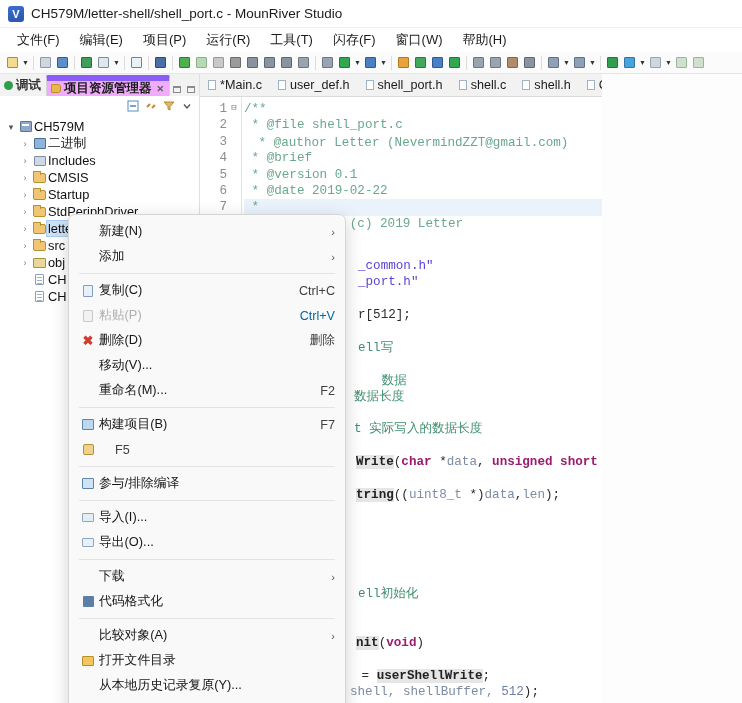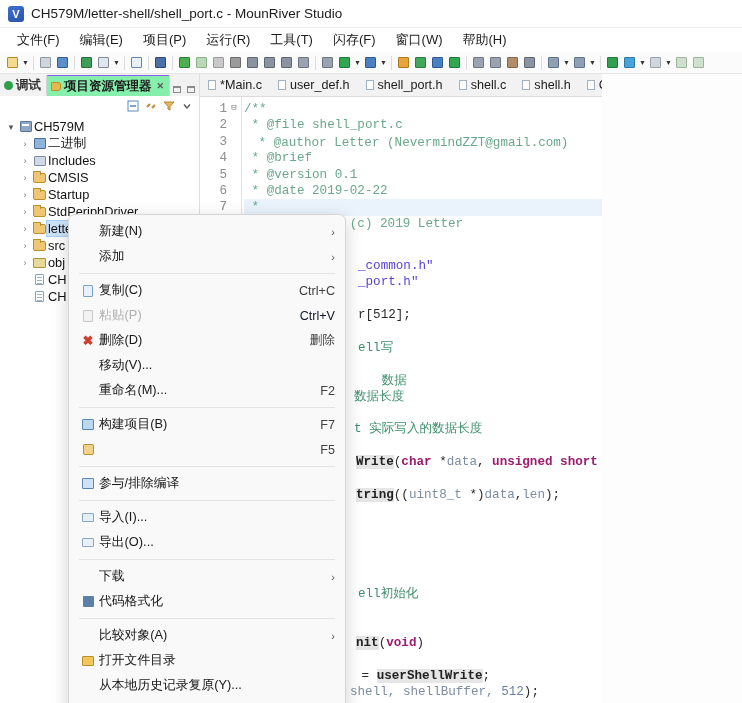--- a/index.html
+++ b/index.html
@@ -115,22 +115,22 @@
   .vtab {
     height: 21px;
     display: flex; align-items: center;
     padding: 0 5px 0 4px;
     font-size: 12.5px;
     color: #1b1b1b;
     gap: 3px;
     white-space: nowrap;
   }
   .vtab.active {
-    background: #86efac;
-    border-top: 1px solid #8b5cf6;
+    background: #f0abfc;
+    border-top: 6px solid #8b5cf6;
     border-left: 1px solid #d4d4d4;
     border-right: 1px solid #d4d4d4;
     border-radius: 2px 2px 0 0;
     font-weight: bold;
   }
   .vtab.inactive { color: #333; font-weight: bold; }
   .vtab .xmark { font-size: 9px; color: #555; margin-left: 2px; }
   .vtab-dot {
     width: 9px; height: 9px; border-radius: 50%;
     background: #2e9e4a; flex: none;
@@ -338,34 +338,33 @@
     font-size: 12.8px;
     color: #161616;
   }
   .ctxitem {
     height: 25px;
     display: flex;
     align-items: center;
     padding: 0 10px 0 8px;
     white-space: nowrap;
     cursor: default;
-    justify-content: space-between;
   }
   .ctxitem.disabled { color: #b0b0b0; }
   .ctxitem .ci-ico {
     width: 22px; flex: none;
     display: flex; align-items: center; justify-content: center;
   }
   .ctxitem .ci-lbl { flex: 1; }
   .ctxitem .ci-acc {
     color: #404040;
     font-size: 12.6px;
     padding-left: 16px;
   }
-  .ctxitem.disabled .ci-acc { color: #0f172a; }
+  .ctxitem.disabled .ci-acc { color: #0369a1; }
   .ctxsep {
     height: 1px;
     background: #e3e3e3;
     margin: 4px 10px 4px 10px;
   }
   .mi-copy {
     width: 10px; height: 12px;
     background: #e8f1fb;
     border: 1px solid #7d9fc4;
     border-radius: 1px;

